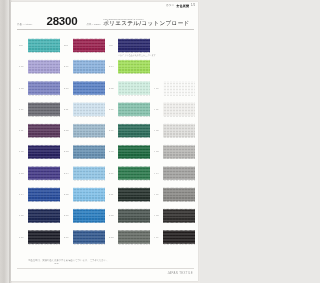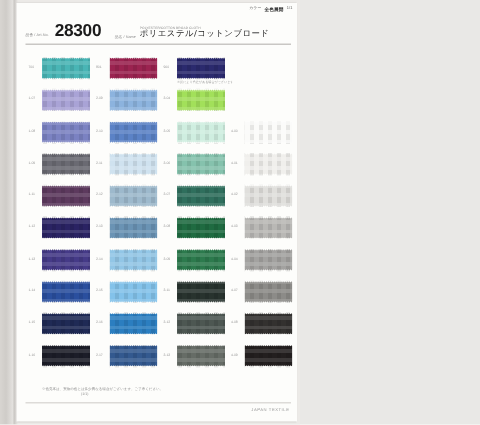--- a/index.html
+++ b/index.html
@@ -85,21 +85,21 @@
     font-size: 2.5px;
     color: #8d8d8d;
     line-height: 1;
     letter-spacing: .05px;
     white-space: nowrap;
   }
 
   .art-block {
     display: flex;
     align-items: baseline;
-    gap: 4px;
+    gap: 14px;
   }
   .art-no {
     font-size: 11.5px;
     font-weight: bold;
     color: #1b1b1b;
     letter-spacing: -0.2px;
     line-height: 1;
     font-family: "Liberation Sans", sans-serif;
   }
 

